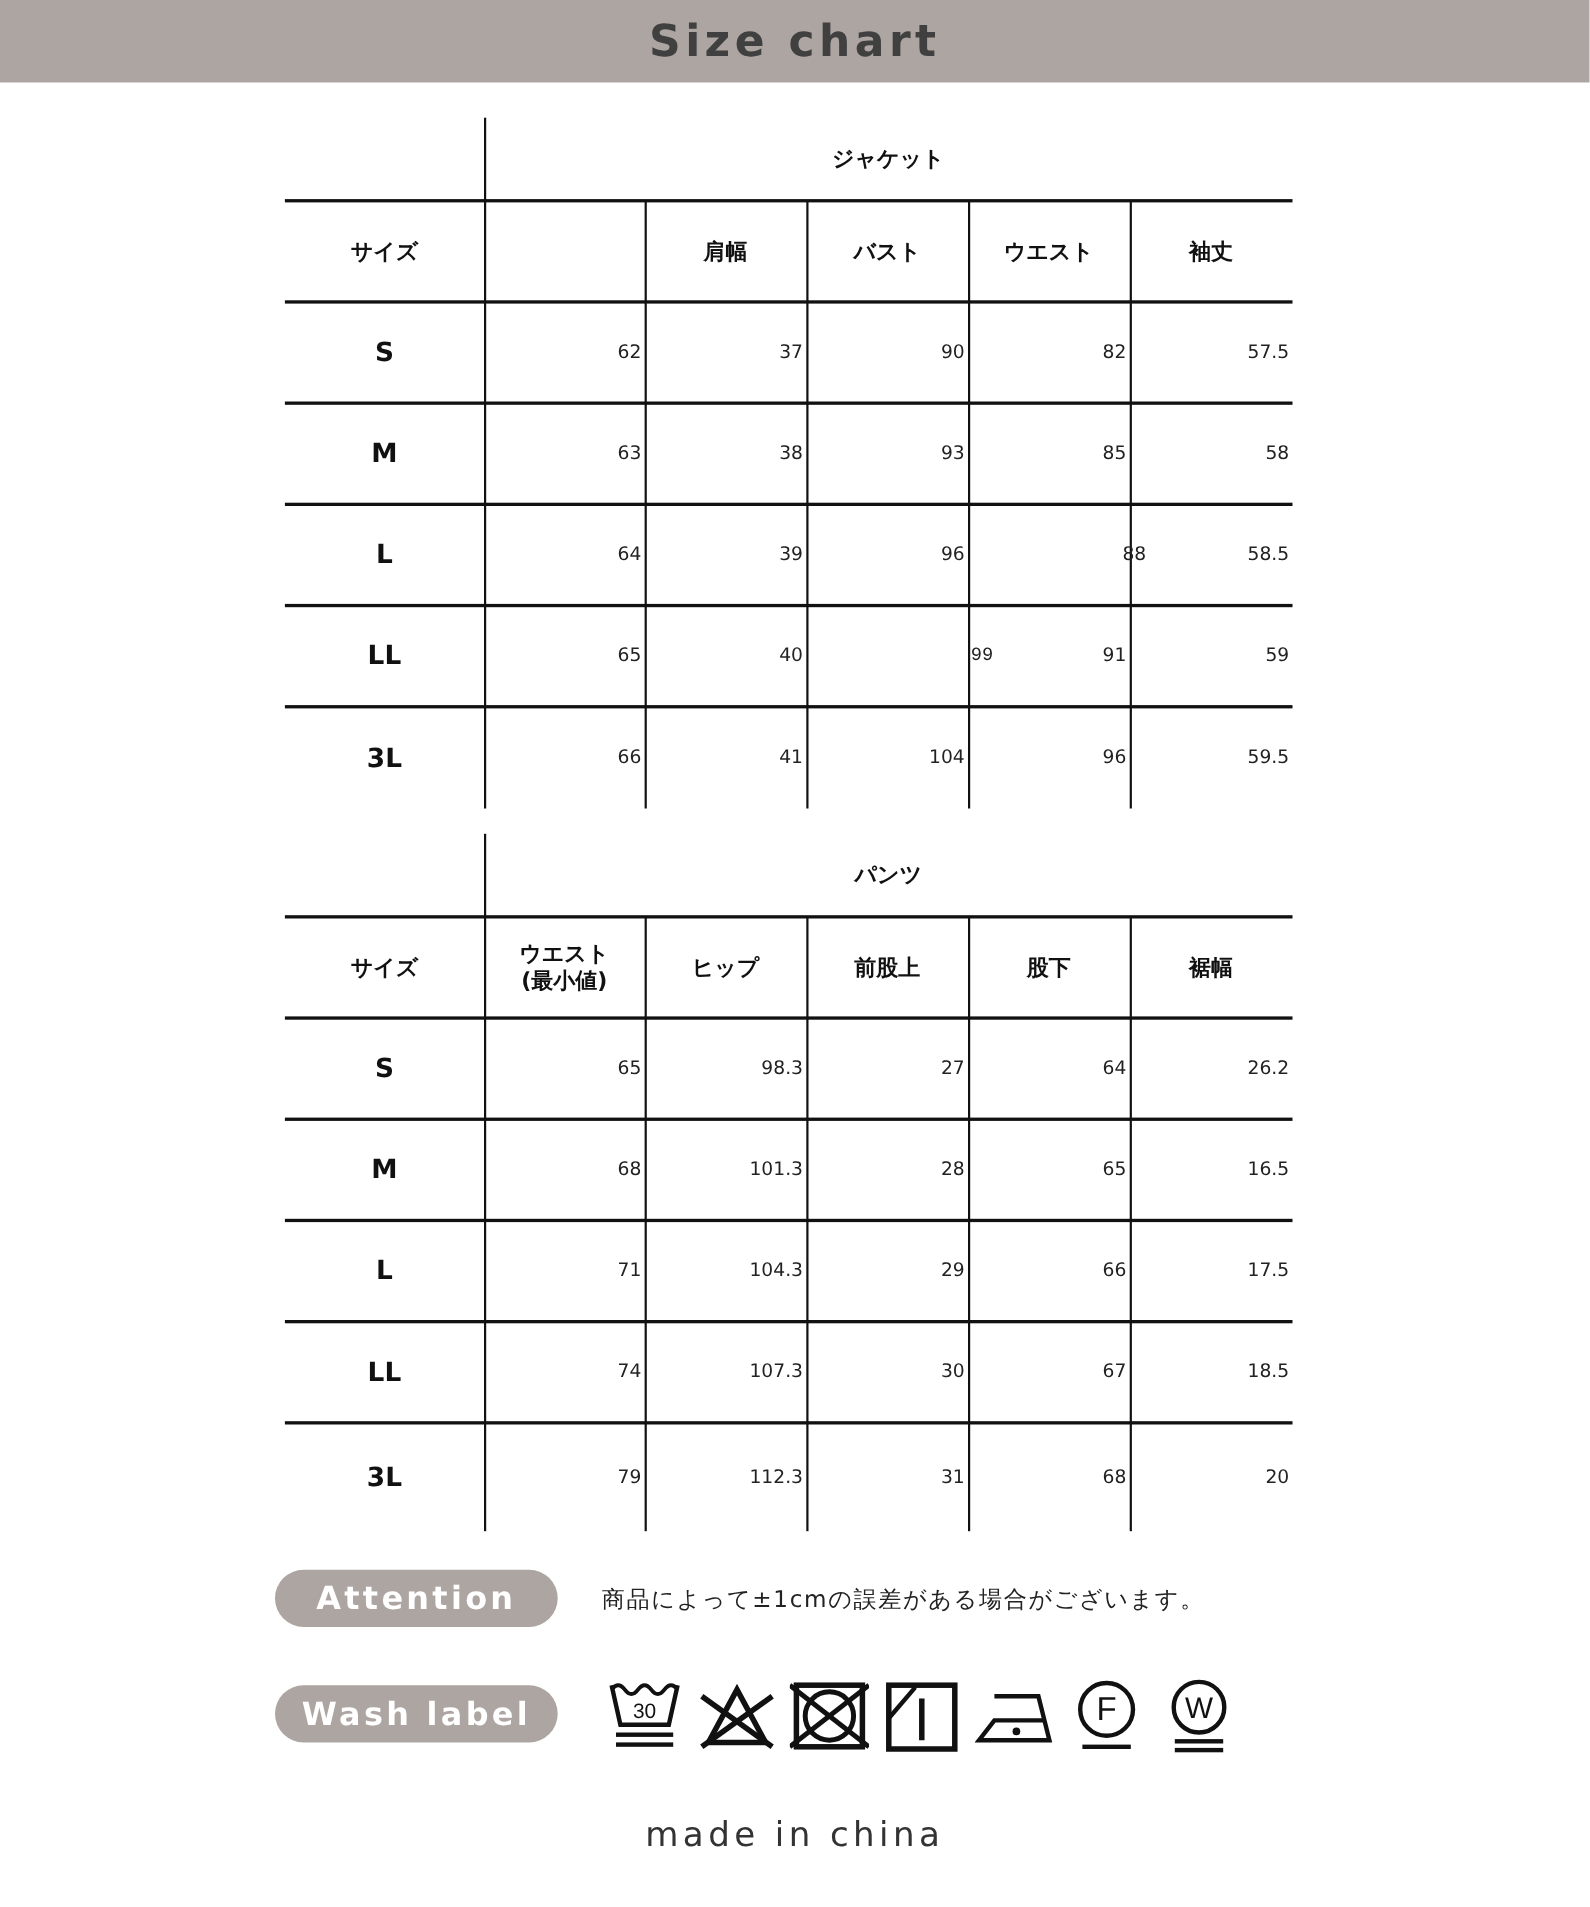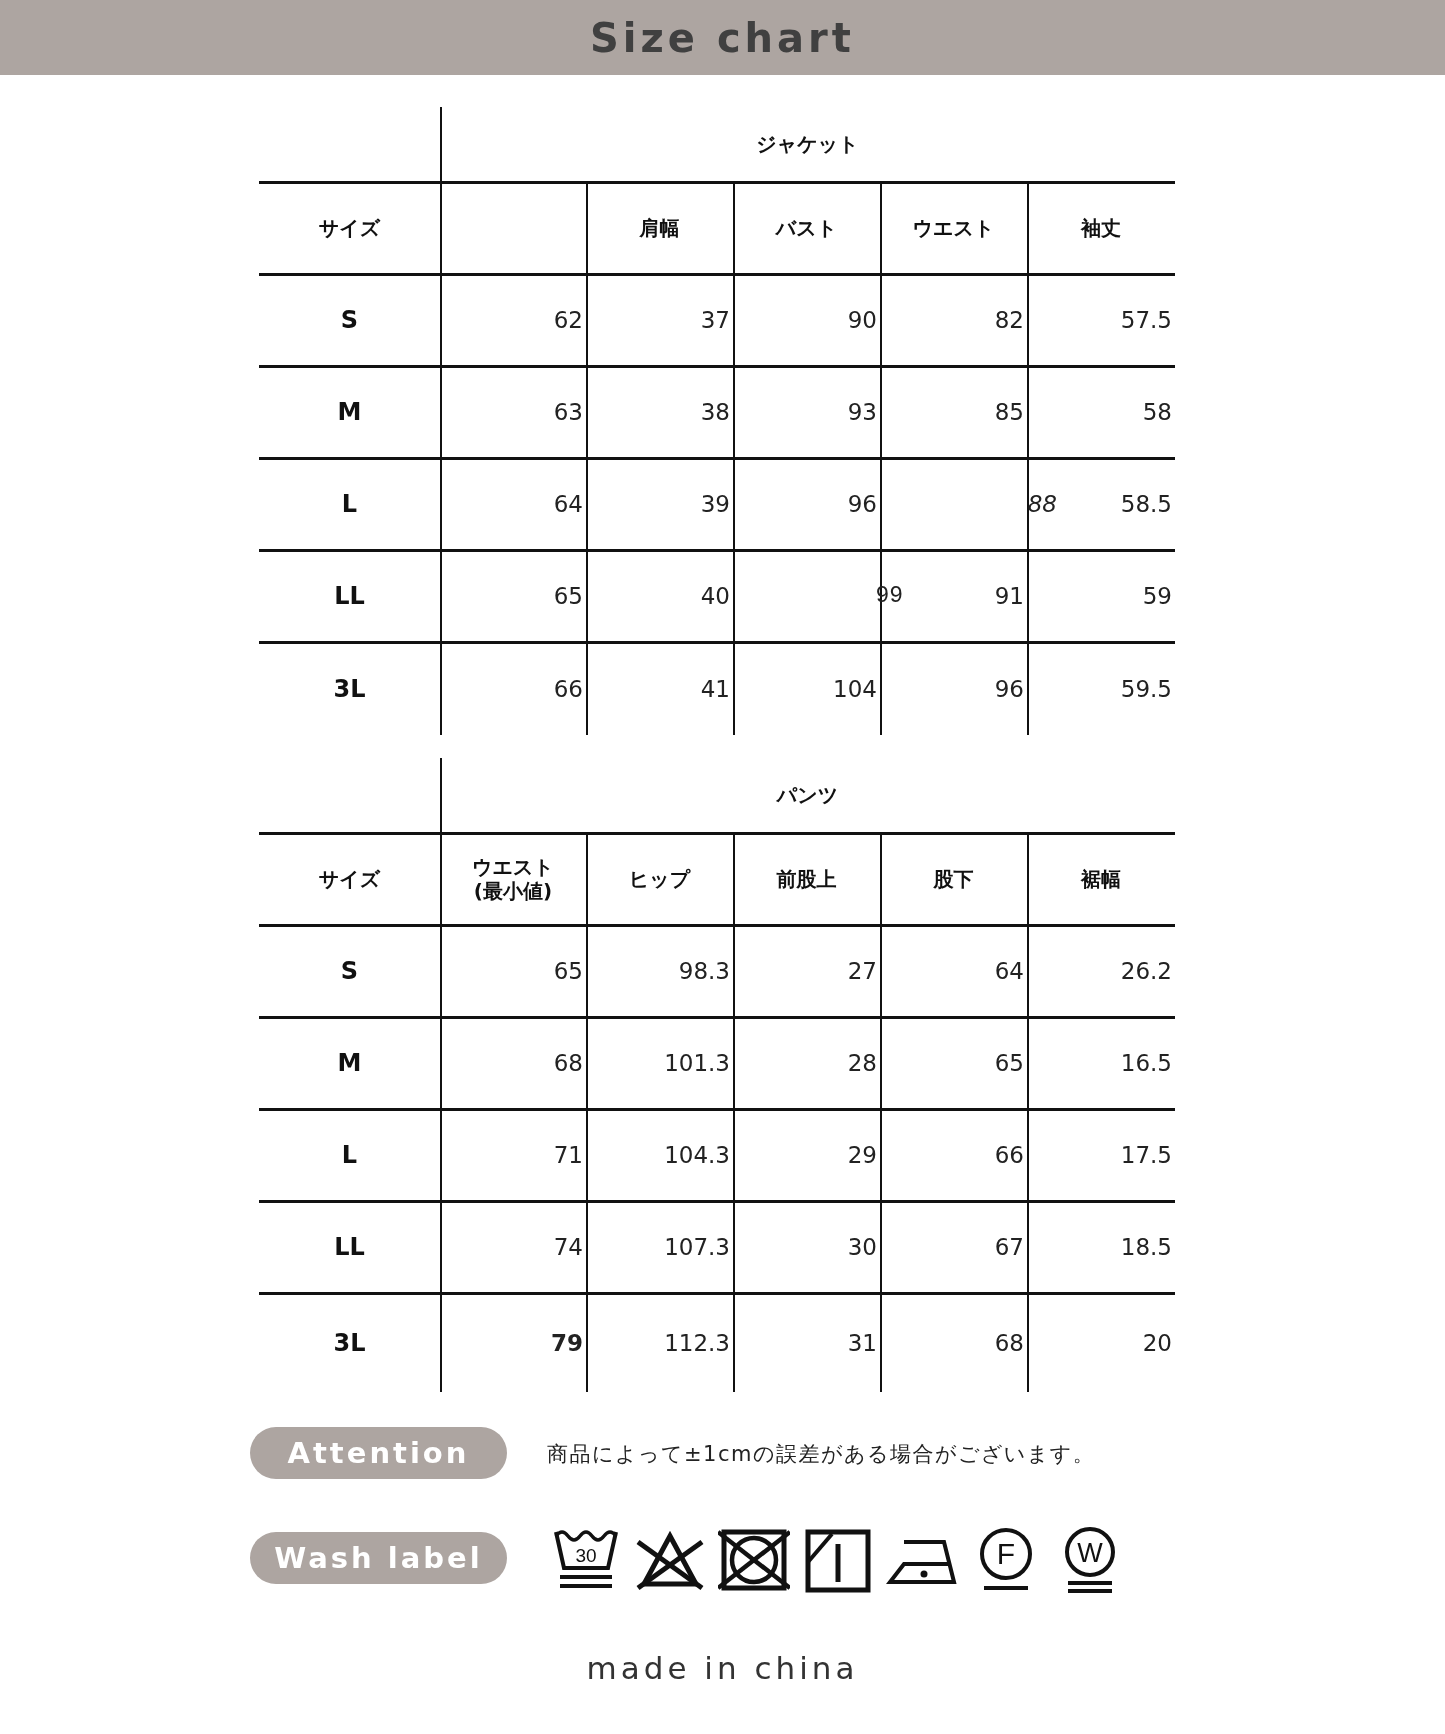--- a/index.html
+++ b/index.html
@@ -9,21 +9,21 @@
             display:flex; align-items:center; justify-content:center; }
   .header-title { color:#404040; font-family:"DejaVu Sans", sans-serif; font-size:40px;
                   letter-spacing:4px; font-weight:bold; }
 
   .table { position:absolute; left:259px; width:916px; }
   .tline-h { position:absolute; height:3px; background:#111; left:0; width:916px; }
   .tline-v { position:absolute; width:2px; background:#111; }
   .cell { position:absolute; display:flex; align-items:center; }
   .cell.hdr { justify-content:center; font-weight:bold; font-size:20px; text-align:center; line-height:1.2; }
   .cell.size { justify-content:center; font-weight:bold; font-size:24px; }
-  .cell.num { justify-content:flex-end; font-size:23px; padding-right:3px; box-sizing:border-box; color:#222; }
+  .cell.num { justify-content:flex-end; font-size:17px; padding-right:3px; box-sizing:border-box; color:#222; }
   .title-cell { position:absolute; display:flex; align-items:center; justify-content:center;
                 font-weight:bold; font-size:20px; }
 
   .pill { position:absolute; left:250px; width:257px; height:52px; border-radius:26px;
           background:#ada5a1; color:#fff; display:flex; align-items:center; justify-content:center;
           font-weight:bold; font-size:29px; letter-spacing:3px; }
   .attention-text { position:absolute; left:547px; top:1440px; font-size:21px; letter-spacing:1.5px; color:#222; }
   .icons { position:absolute; left:550px; top:1520px; height:80px; display:flex; gap:12px; align-items:center; }
   .icon { width:72px; height:72px; display:block; }
   .footer { position:absolute; left:0; width:1445px; top:1650px; text-align:center; font-size:31px;
@@ -63,21 +63,21 @@
     <div class="cell size" style="left:0;width:181px;top:259px;height:92px;">M</div>
     <div class="cell num" style="left:181px;width:146px;top:259px;height:92px;">63</div>
     <div class="cell num" style="left:327px;width:147px;top:259px;height:92px;">38</div>
     <div class="cell num" style="left:474px;width:147px;top:259px;height:92px;">93</div>
     <div class="cell num" style="left:621px;width:147px;top:259px;height:92px;">85</div>
     <div class="cell num" style="left:768px;width:148px;top:259px;height:92px;">58</div>
     <div class="cell size" style="left:0;width:181px;top:351px;height:92px;">L</div>
     <div class="cell num" style="left:181px;width:146px;top:351px;height:92px;">64</div>
     <div class="cell num" style="left:327px;width:147px;top:351px;height:92px;">39</div>
     <div class="cell num" style="left:474px;width:147px;top:351px;height:92px;">96</div>
-    <div class="cell num" style="left:654px;width:147px;top:351px;height:92px;font-style:italic;">88</div>
+    <div class="cell num" style="left:639px;width:147px;top:351px;height:92px;">88</div>
     <div class="cell num" style="left:768px;width:148px;top:351px;height:92px;padding-left:16px;">58.5</div>
     <div class="cell size" style="left:0;width:181px;top:443px;height:92px;">LL</div>
     <div class="cell num" style="left:181px;width:146px;top:443px;height:92px;">65</div>
     <div class="cell num" style="left:327px;width:147px;top:443px;height:92px;">40</div>
     <div class="cell num" style="left:474px;width:173px;top:443px;height:92px;font-family:Liberation Mono, monospace;">99</div>
     <div class="cell num" style="left:621px;width:147px;top:443px;height:92px;">91</div>
     <div class="cell num" style="left:768px;width:148px;top:443px;height:92px;">59</div>
     <div class="cell size" style="left:0;width:181px;top:535px;height:93px;">3L</div>
     <div class="cell num" style="left:181px;width:146px;top:535px;height:93px;">66</div>
     <div class="cell num" style="left:327px;width:147px;top:535px;height:93px;">41</div>
@@ -124,21 +124,21 @@
     <div class="cell num" style="left:474px;width:147px;top:351px;height:92px;">29</div>
     <div class="cell num" style="left:621px;width:147px;top:351px;height:92px;">66</div>
     <div class="cell num" style="left:768px;width:148px;top:351px;height:92px;">17.5</div>
     <div class="cell size" style="left:0;width:181px;top:443px;height:92px;">LL</div>
     <div class="cell num" style="left:181px;width:146px;top:443px;height:92px;">74</div>
     <div class="cell num" style="left:327px;width:147px;top:443px;height:92px;">107.3</div>
     <div class="cell num" style="left:474px;width:147px;top:443px;height:92px;">30</div>
     <div class="cell num" style="left:621px;width:147px;top:443px;height:92px;">67</div>
     <div class="cell num" style="left:768px;width:148px;top:443px;height:92px;">18.5</div>
     <div class="cell size" style="left:0;width:181px;top:535px;height:99px;">3L</div>
-    <div class="cell num" style="left:181px;width:146px;top:535px;height:99px;font-weight:bold;">79</div>
+    <div class="cell num" style="left:181px;width:146px;top:535px;height:99px;">79</div>
     <div class="cell num" style="left:327px;width:147px;top:535px;height:99px;">112.3</div>
     <div class="cell num" style="left:474px;width:147px;top:535px;height:99px;">31</div>
     <div class="cell num" style="left:621px;width:147px;top:535px;height:99px;">68</div>
     <div class="cell num" style="left:768px;width:148px;top:535px;height:99px;">20</div>
   </div>
 
 <div class="pill" style="top:1427px;">Attention</div>
 <div class="attention-text">商品によって±1cmの誤差がある場合がございます。</div>
 
 <div class="pill" style="top:1532px;">Wash label</div>

